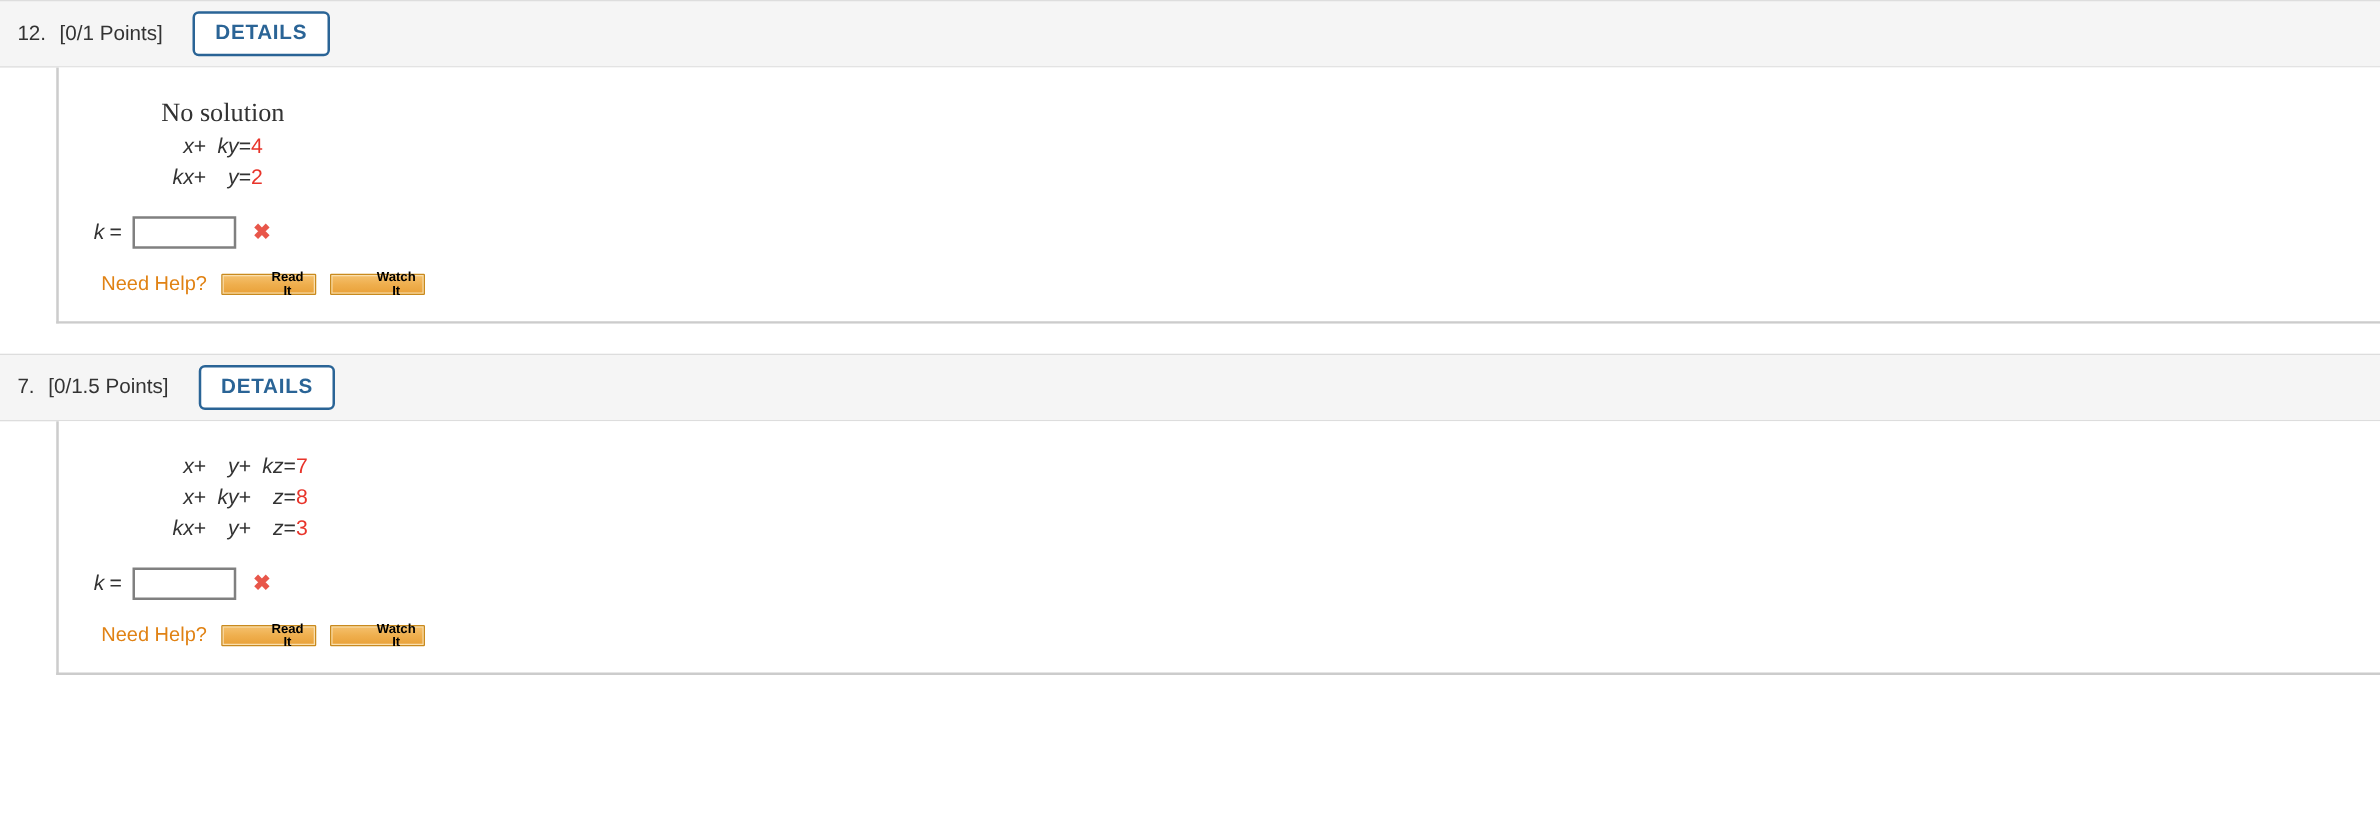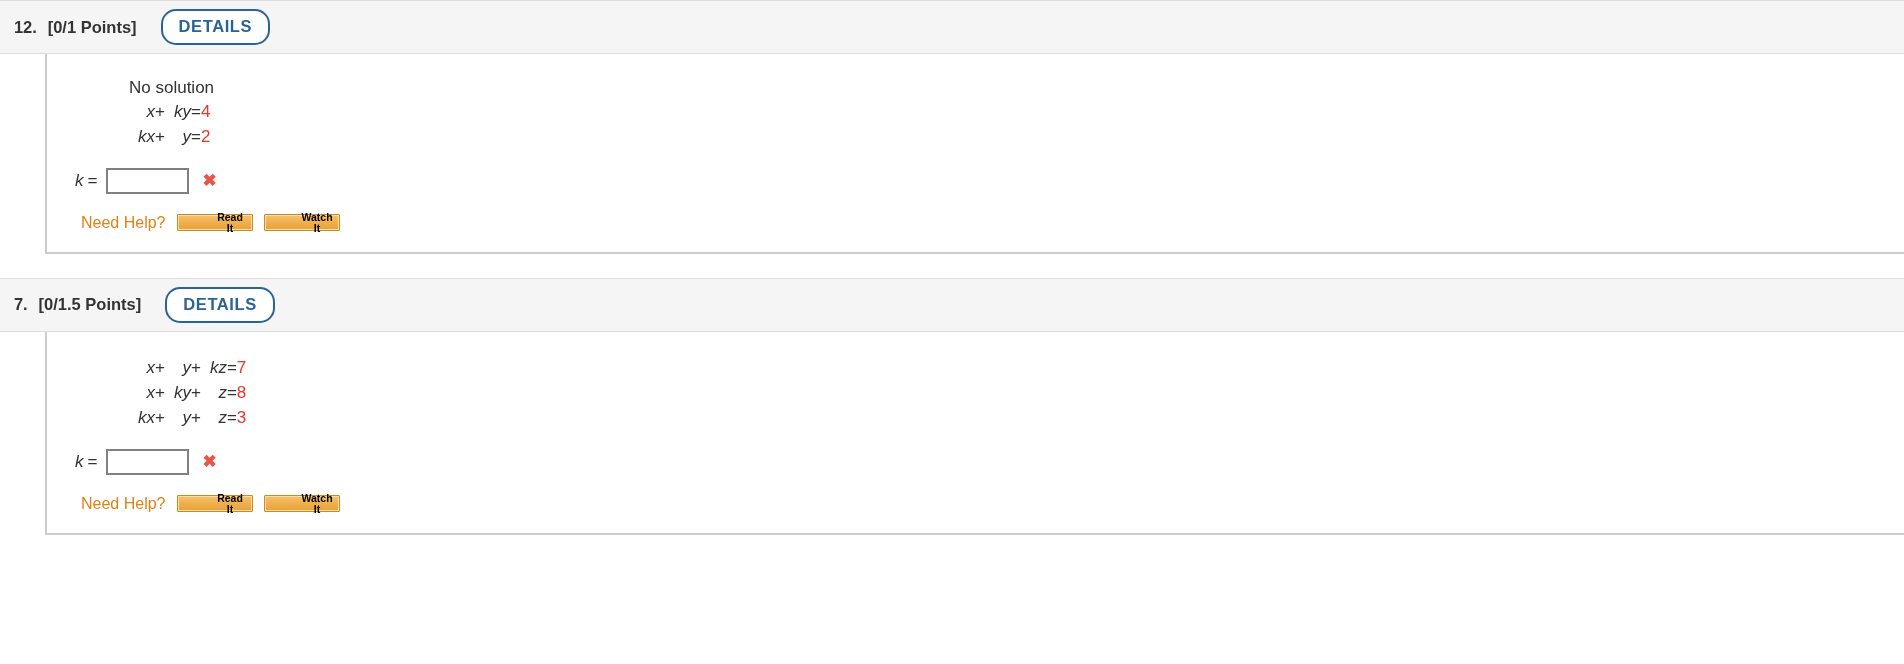--- a/index.html
+++ b/index.html
@@ -31,38 +31,38 @@
     border-bottom: 1px solid #dddddd;
     height: 54px;
     display: flex;
     align-items: center;
     padding-left: 14px;
     box-sizing: border-box;
   }
 
   .q-number {
     font-size: 16.5px;
-    font-weight: bold;
+    font-weight: normal;
     color: #333333;
     letter-spacing: -0.1px;
     white-space: nowrap;
   }
 
   .q-points {
     font-size: 16.5px;
-    font-weight: bold;
+    font-weight: normal;
     color: #333333;
     margin-left: 11px;
     white-space: nowrap;
   }
 
   .details-btn {
     margin-left: 24px;
     border: 2px solid #2a6496;
-    border-radius: 15px;
+    border-radius: 5px;
     background: #ffffff;
     color: #2a6496;
     font-size: 16.5px;
     font-weight: bold;
     letter-spacing: 0.6px;
     padding: 7px 16px 8px 16px;
     line-height: 1;
     cursor: pointer;
     font-family: "Liberation Sans", sans-serif;
   }
@@ -84,23 +84,24 @@
     margin: 0 0 6px 0;
     white-space: nowrap;
   }
   .prompt i { font-style: italic; }
 
   
   .eq-wrap {
     margin: 8px 0 0 62px;
   }
   .no-solution-label {
-    font-size: 17px;
+    font-size: 21px;
     color: #333333;
     margin: 0 0 2px 0;
+    font-family: Liberation Serif, serif;
   }
   table.equations {
     border-collapse: collapse;
     font-size: 17px;
     font-style: italic;
     color: #333333;
   }
   table.equations td {
     padding: 1px 0;
     white-space: nowrap;

